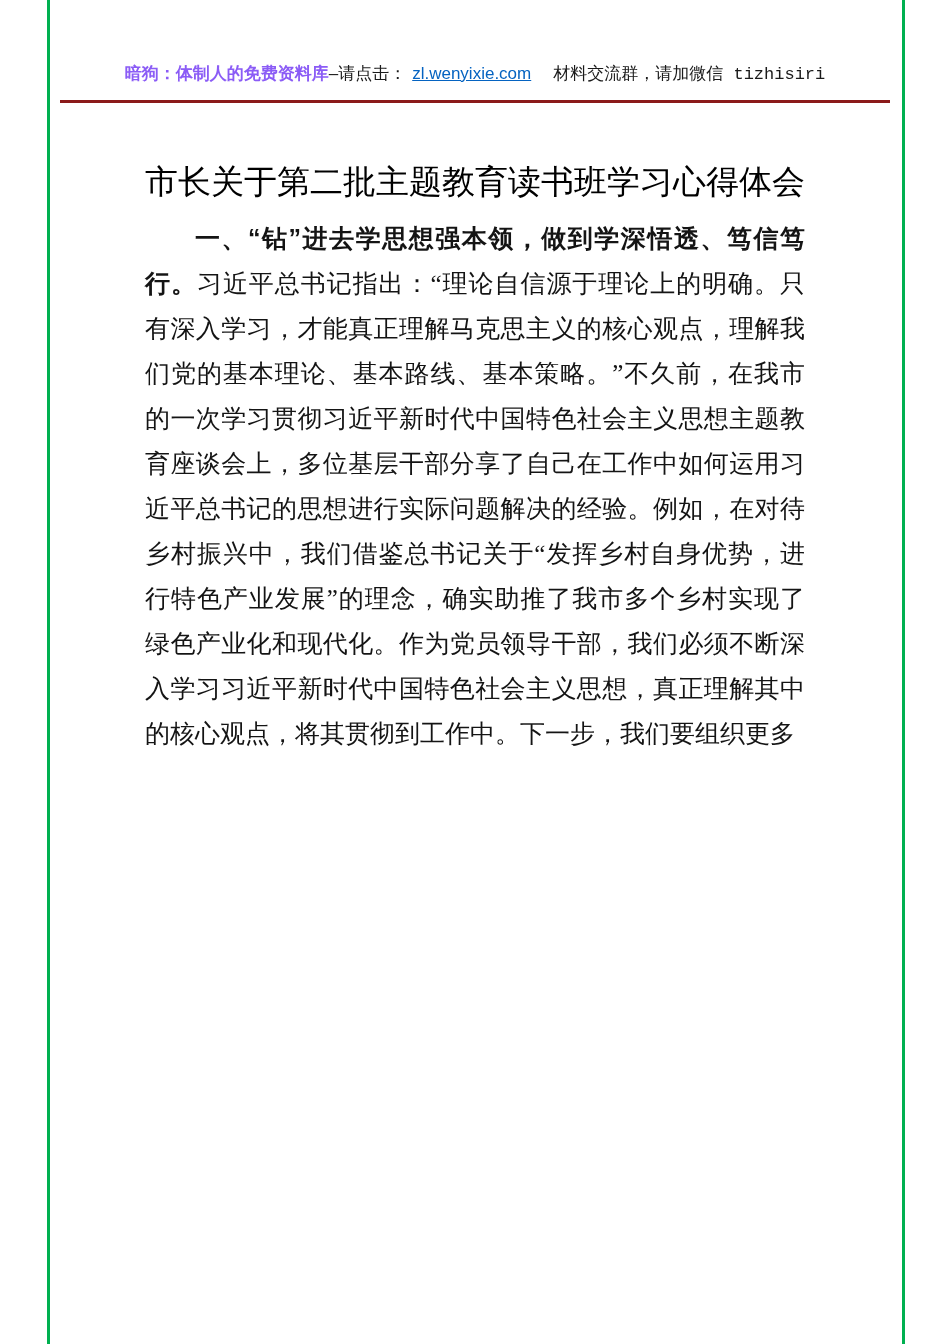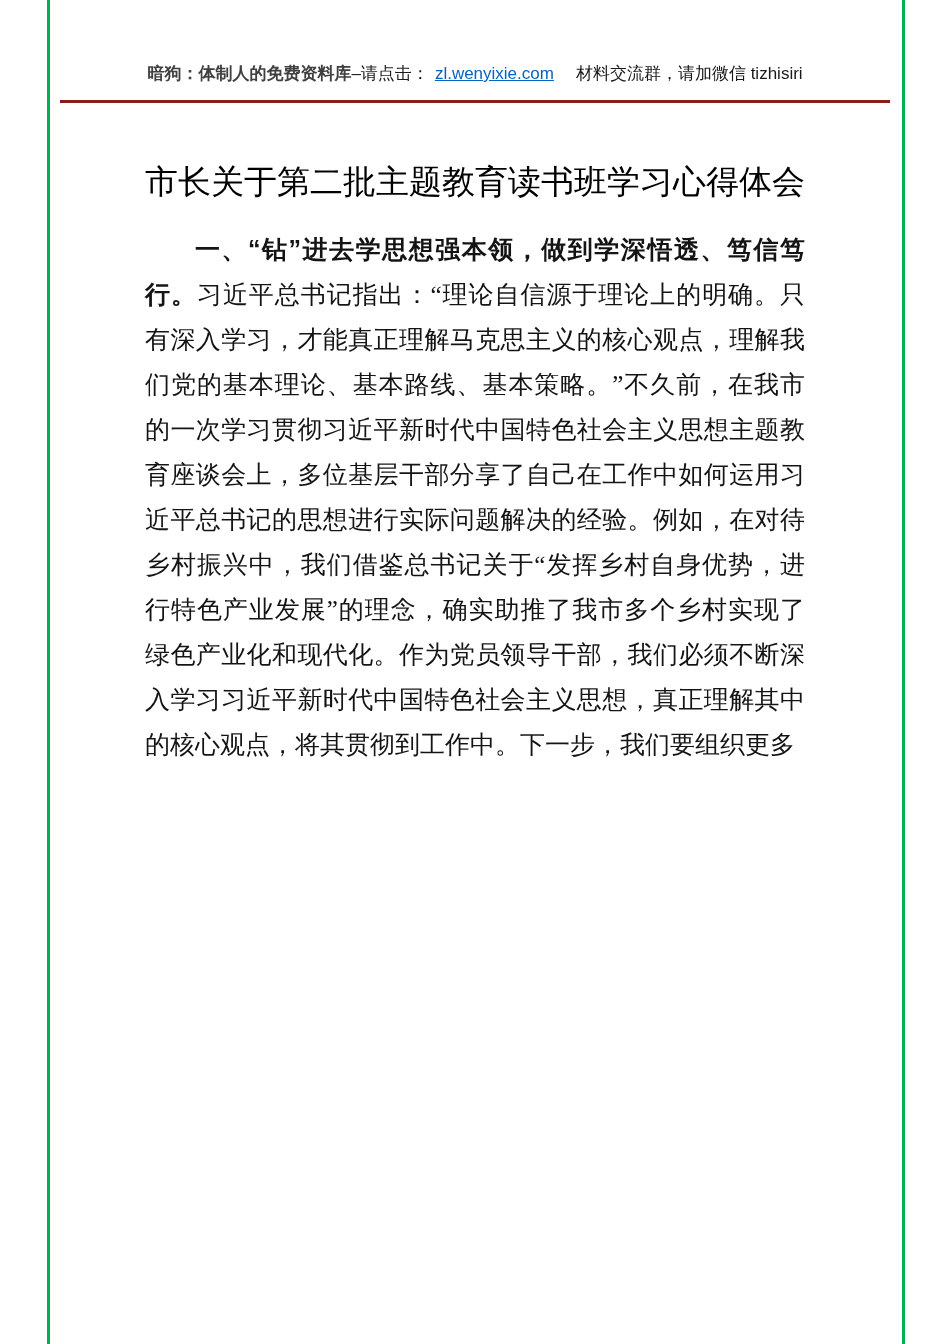--- a/index.html
+++ b/index.html
@@ -33,32 +33,32 @@
     top: 62px;
     left: 60px;
     right: 60px;
     text-align: center;
     white-space: nowrap;
     font-family: "Liberation Sans", sans-serif;
     font-size: 17px;
     line-height: 24px;
   }
   .promo {
-    color: #404040;
+    color: #8b5cf6;
     font-weight: bold;
     text-align: center;
   }
   .plain { color: #1a1a1a; margin-top: 24px; }
   .link {
     color: #0563c1;
     text-decoration: underline;
     margin: 4px 6px;
     cursor: pointer;
   }
-  .suffix { margin-left: 16px; }
+  .suffix { margin-left: 16px; font-family: Liberation Mono, monospace; }
 
   .rule {
     position: absolute;
     top: 100px;
     left: 60px;
     right: 60px;
     height: 3px;
     background: #8b1a1a;
   }
 
@@ -80,21 +80,20 @@
     text-align: center;
     color: #000000;
   }
 
   .para {
     font-size: 25px;
     line-height: 45px;
     text-align: justify;
     text-indent: 2em;
     word-break: break-all;
-    margin-top: 11px;
   }
   .para-first { margin-top: 50px; }
 
   .lead {
     font-weight: bold;
     font-family: "Liberation Sans", sans-serif;
   }
 </style>
 </head>
 <body>

